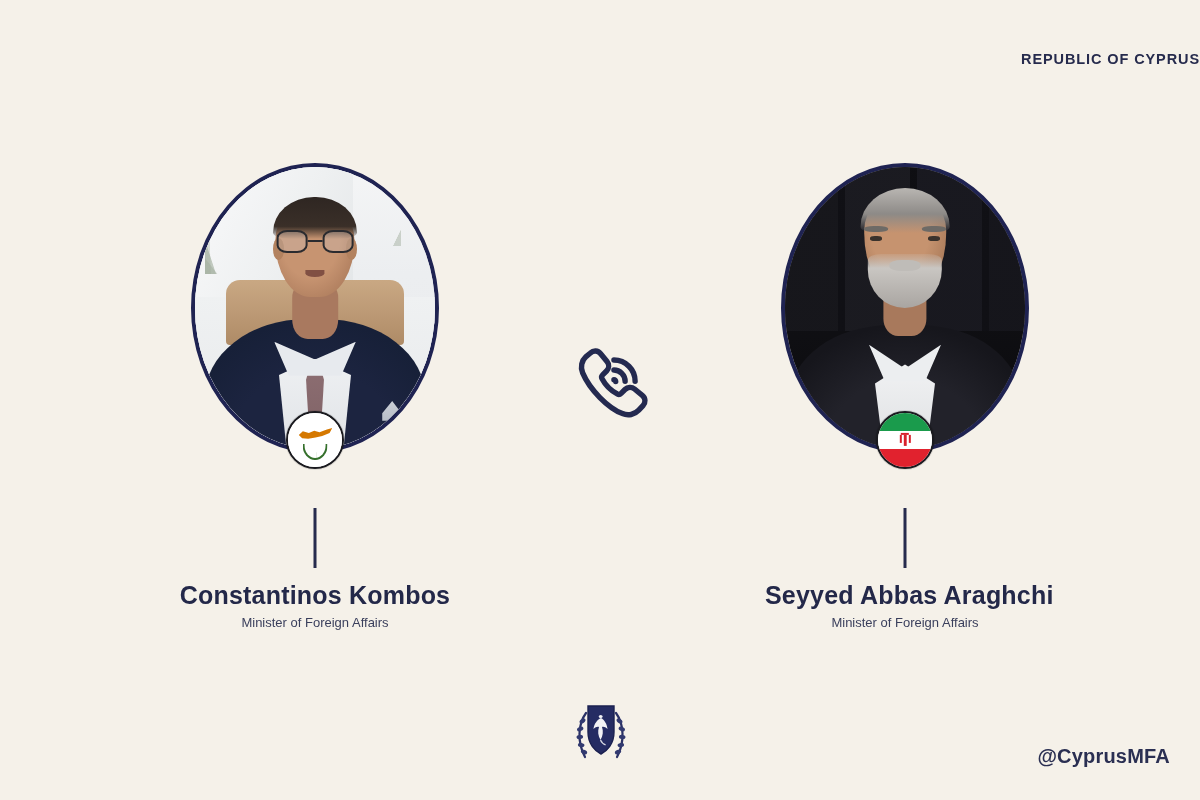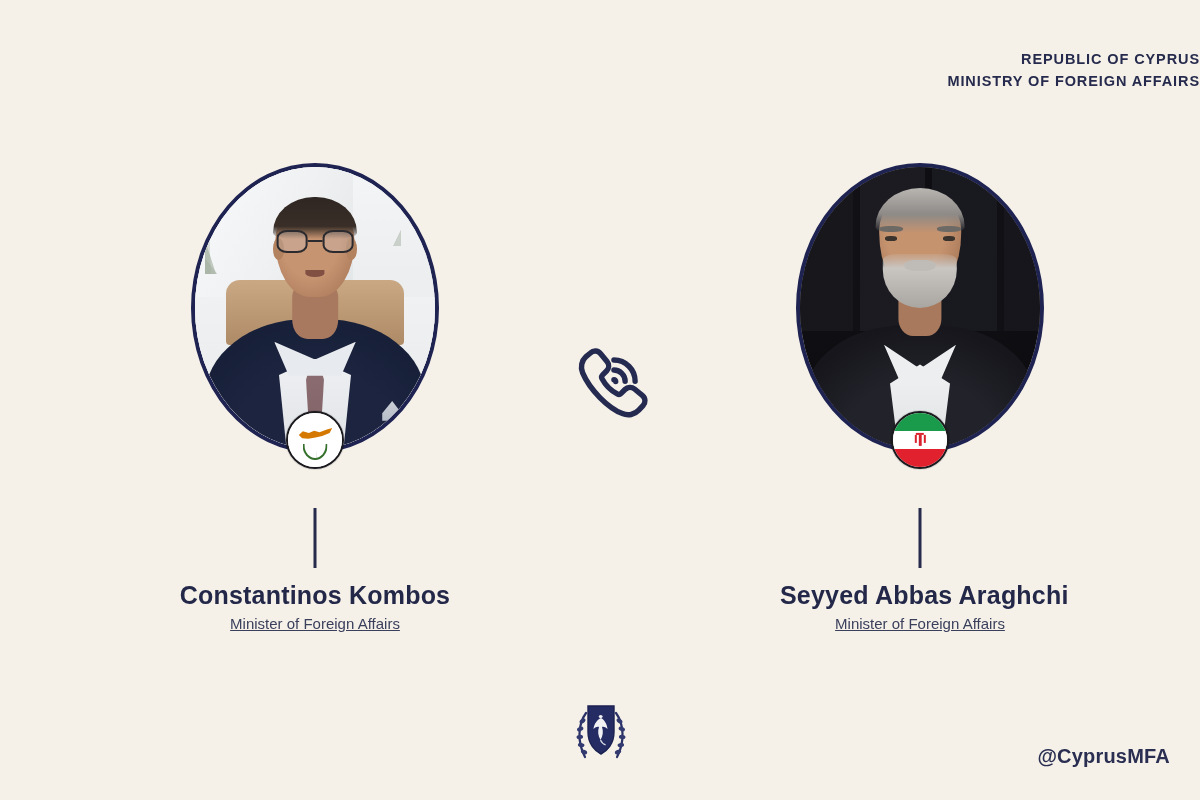--- a/index.html
+++ b/index.html
@@ -29,21 +29,21 @@
 
   
   .stage {
     position:absolute;
     top:0; left:10px;
     width:1200px; height:800px;
   }
 
   .person { position:absolute; top:163px; width:280px; }
   .person.left  { left:165px; }
-  .person.right { left:755px;margin-left:15px; }
+  .person.right { left:755px; }
 
   
   .oval-wrap {
     position:relative;
     width:248px; height:290px;
     margin:0 auto;
   }
   .oval {
     position:absolute; inset:0;
     border-radius:50% / 50%;
@@ -323,24 +323,23 @@
     text-align:center;
   }
   .p-name {
     font-size:25px; font-weight:bold;
     color:#232849;
     letter-spacing:.2px;
     white-space:nowrap;
   }
   .p-role {
     margin-top:5px;
-    font-size:15px;
+    font-size:13px;
     color:#3a3f5c;
     white-space:nowrap;
-    text-decoration:underline;
   }
 
   
   .phone-icon {
     position:absolute;
     left:563px; top:343px;
     width:76px; height:80px;
     color:#242a50;
   }
   .phone-icon svg { display:block; width:100%; height:100%; }
@@ -361,21 +360,20 @@
     font-weight:bold;
     color:#2a2f52;
     letter-spacing:.2px;
   }
 </style>
 </head>
 <body>
 
 <div class="header">
   <div class="header-line">REPUBLIC OF CYPRUS</div>
-  <div class="header-line">MINISTRY OF FOREIGN AFFAIRS</div>
 </div>
 
 <div class="stage">
 
   <div class="person left">
 
     <div class="oval-wrap">
       <div class="oval">
         <div class="photo">
           <div class="bgL"></div>

